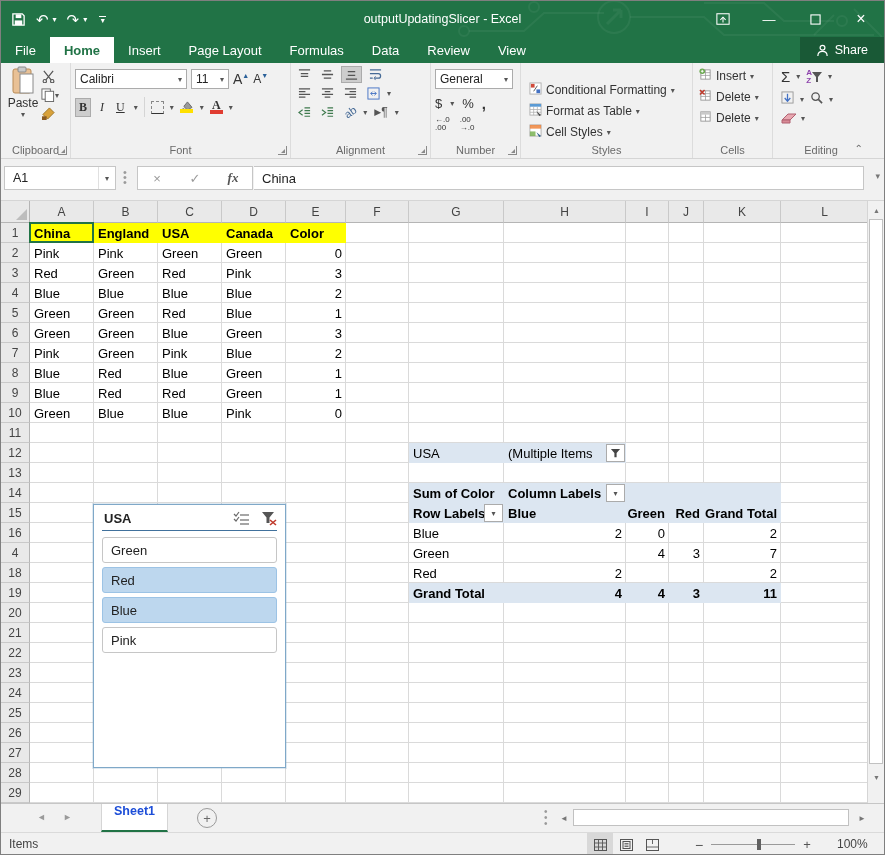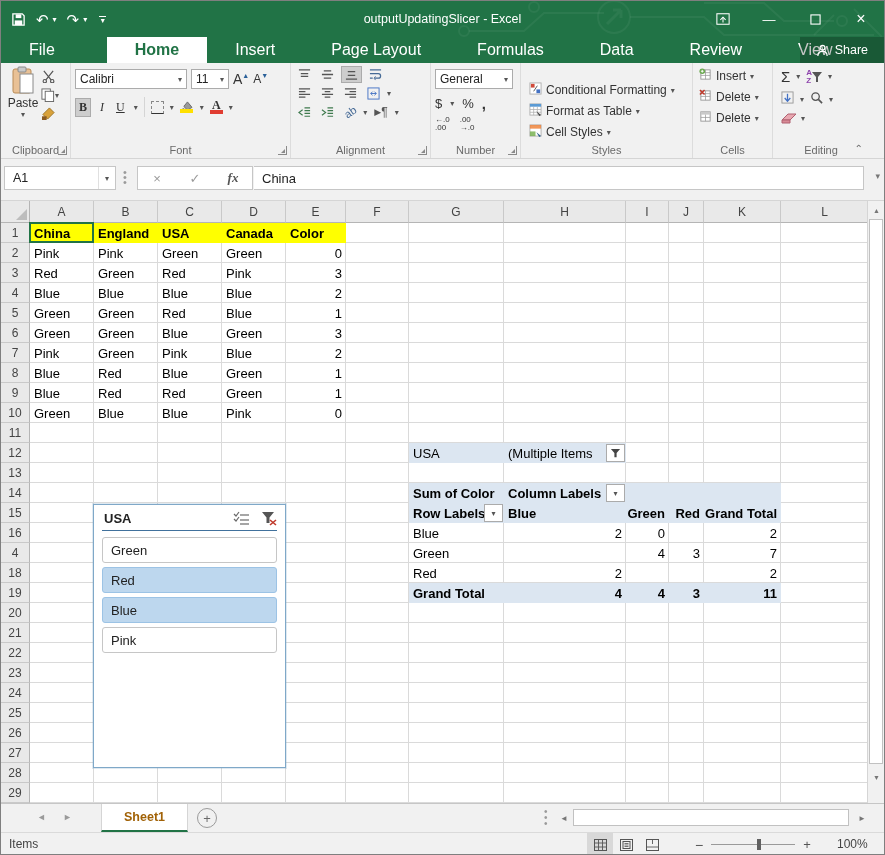--- a/index.html
+++ b/index.html
@@ -14,22 +14,22 @@
   .qat .uglyph { font-size:15px; color:#fff; line-height:1; }
   .mini-caret { font-size:8px; color:#fff; margin-left:-6px; }
   .qat-custom { display:flex; flex-direction:column; align-items:center; line-height:4px; margin-left:2px; }
   .qat-custom .bar { width:7px; border-top:1px solid #fff; margin-bottom:2px; }
   .title-text { position:absolute; left:0; right:0; top:0; height:36px; display:flex; align-items:center; justify-content:center; font-size:12.5px; color:#fff; z-index:1; }
   .winctrl { position:absolute; right:0; top:0; height:36px; display:flex; z-index:2; }
   .winctrl .wbtn { width:46px; height:36px; display:flex; align-items:center; justify-content:center; color:#fff; font-size:13px; }
 
   
   .tabrow { position:absolute; left:0; top:36px; width:100%; height:26px; background:#217346; display:flex; align-items:stretch; }
-  .tab { padding:0 28px; display:flex; align-items:center; color:#fff; font-size:16px; cursor:default; }
-  .tab.active { background:#fff; color:#217346; font-weight:bold;margin-left:24px; }
+  .tab { padding:0 14px; display:flex; align-items:center; color:#fff; font-size:13px; cursor:default; }
+  .tab.active { background:#fff; color:#217346; font-weight:bold; }
   .tellme { display:flex; align-items:center; gap:6px; color:#fff; font-size:12.5px; padding-left:16px; }
   .share { position:absolute; right:0; top:0; height:26px; display:flex; align-items:center; gap:6px; background:rgba(0,0,0,0.22); color:#fff; font-size:12.5px; padding:0 16px; }
 
   
   .ribbon { position:absolute; left:0; top:62px; width:100%; height:96px; background:#F1F1F1; border-bottom:1px solid #D5D5D5; display:flex; font-size:12px; color:#333; }
   .rgroup { position:relative; height:100%; border-right:1px solid #DCDCDC; padding:3px 2px 16px 4px; }
   .rlabel { position:absolute; left:0; bottom:2px; width:100%; text-align:center; font-size:11px; color:#6a6a6a; }
   .launcher { position:absolute; right:3px; bottom:3px; width:9px; height:9px; border-right:1px solid #8a8a8a; border-bottom:1px solid #8a8a8a; }
   .launcher:after { content:""; position:absolute; right:1px; bottom:1px; width:0; height:0; border-left:4px solid transparent; border-bottom:4px solid #8a8a8a; }
   .caret { font-size:8px; color:#555; }
@@ -83,21 +83,21 @@
   .slicer-item.sel { background:#BDD7EE; border-color:#9CC3E5; }
 
   
   .vscroll { position:absolute; right:0; top:200px; width:17px; height:602px; background:#F1F1F1; border-left:1px solid #D5D5D5; }
   .varrow { position:absolute; left:1px; width:15px; height:16px; display:flex; align-items:center; justify-content:center; font-size:7px; color:#777; background:#F1F1F1; }
   .vthumb { position:absolute; left:1px; top:18px; width:14px; height:545px; background:#fff; border:1px solid #C1C1C1; }
 
   
   .tabstrip { position:absolute; left:0; top:802px; width:100%; height:29px; background:#F1F1F1; border-top:1px solid #C6C6C6; font-size:12px; }
   .snav { position:absolute; top:8px; color:#9a9a9a; font-size:9px; }
-  .sheettab { position:absolute; left:100px; top:0; height:28px; background:#fff; border-left:1px solid #D5D5D5; border-right:1px solid #D5D5D5; border-bottom:2px solid #217346; display:flex; align-items:center; padding:0 22px; color:#a16207; font-weight:bold; font-size:12.5px; }
+  .sheettab { position:absolute; left:100px; top:0; height:28px; background:#fff; border-left:1px solid #D5D5D5; border-right:1px solid #D5D5D5; border-bottom:2px solid #217346; display:flex; align-items:flex-start; padding:0 12px; color:#1d4ed8; font-weight:bold; font-size:12.5px; }
   .addsheet { position:absolute; left:196px; top:4px; width:20px; height:20px; border:1px solid #9a9a9a; border-radius:50%; color:#6a6a6a; display:flex; align-items:center; justify-content:center; font-size:13px; }
   .hdots { position:absolute; left:543px; top:5px; color:#9a9a9a; font-size:10px; line-height:6px; }
   .hscroll { position:absolute; left:556px; top:4px; width:312px; height:20px; background:#F1F1F1; }
   .harrow { position:absolute; top:0; width:14px; height:20px; background:#F1F1F1; color:#777; font-size:8px; display:flex; align-items:center; justify-content:center; }
   .hthumb { position:absolute; left:16px; top:1px; width:276px; height:17px; background:#fff; border:1px solid #C1C1C1; }
 
   
   .statusbar { position:absolute; left:0; top:831px; width:100%; height:23px; background:#F1F1F1; border-top:1px solid #DADADA; font-size:12px; color:#444; }
   .ready { position:absolute; left:8px; top:4px; }
   .viewbtns { position:absolute; left:586px; top:0; height:23px; display:flex; }

